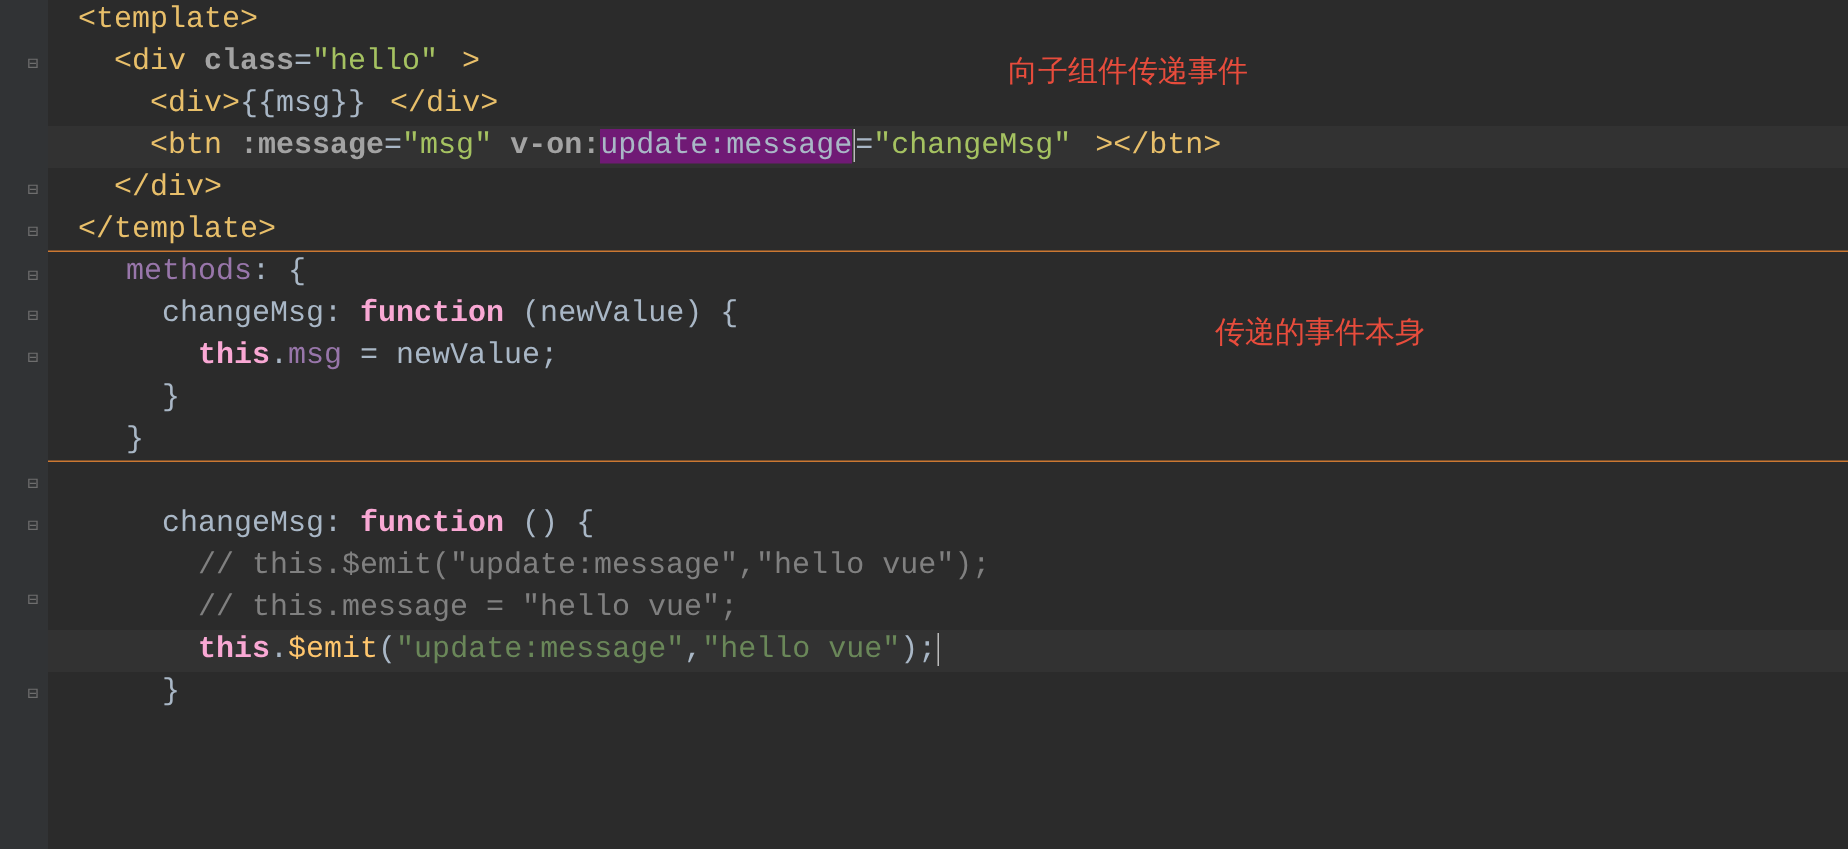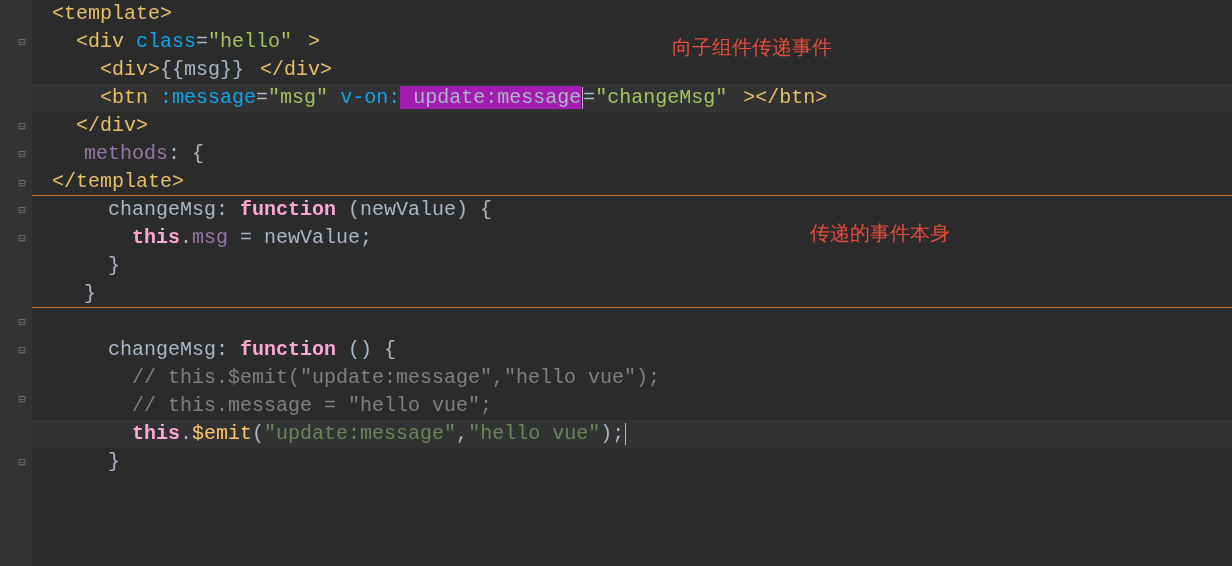--- a/index.html
+++ b/index.html
@@ -45,21 +45,21 @@
   position: relative;
   padding-left: 4px;
 }
 .line-highlight {
   background: #323232;
 }
 .section-border-bottom {
   border-bottom: 1px solid #cc7832;
 }
 .tag { color: #e8bf6a; margin-left: 16px; }
-.attr-name { color: #0ea5e9; }
+.attr-name { color: #a3a3a3; font-weight: bold; }
 .attr-value { color: #a5c261; }
 .keyword { color: #f9a8d4; font-weight: bold; }
 .prop { color: #9876aa; }
 .func-name { color: #ffc66d; text-align: center; }
 .string { color: #6a8759; }
 .identifier { color: #a9b7c6; }
 .comment { color: #808080; }
 .punct { color: #a9b7c6; }
 .caret {
   display: inline-block;
@@ -69,21 +69,21 @@
   vertical-align: middle;
   margin-left: 1px;
 }
 .annotation {
   position: absolute;
   color: #e74c3c;
   font-size: 20px;
   font-family: 'Microsoft YaHei', 'SimSun', sans-serif;
   font-weight: normal;
 }
-.sel-bg { background: #a21caf; padding-left: 13px; }
+.sel-bg { background: #701a75; }
 </style>
 </head>
 <body>
 
 <div class="editor">
   <div class="gutter">
     <span class="fold-marker" style="top:37px">⊟</span>
     <span class="fold-marker" style="top:121px">⊟</span>
     <span class="fold-marker" style="top:149px">⊟</span>
     <span class="fold-marker" style="top:178px">⊟</span>
@@ -99,23 +99,23 @@
     <div class="code-line"><span class="tag">&lt;template&gt;</span></div>
 
     <div class="code-line"><span>  </span><span class="tag">&lt;div </span><span class="attr-name">class</span><span class="punct">=</span><span class="attr-value">"hello"</span><span class="tag">&gt;</span></div>
 
     <div class="code-line"><span>    </span><span class="tag">&lt;div&gt;</span><span class="punct">{{</span><span class="identifier">msg</span><span class="punct">}}</span><span class="tag">&lt;/div&gt;</span></div>
 
     <div class="code-line line-highlight"><span>    </span><span class="tag">&lt;btn </span><span class="attr-name">:message</span><span class="punct">=</span><span class="attr-value">"</span><span class="attr-value">msg</span><span class="attr-value">"</span><span> </span><span class="attr-name">v-on</span><span class="attr-name">:</span><span class="sel-bg">update:message</span><span class="caret"></span><span class="punct">=</span><span class="attr-value">"changeMsg"</span><span class="tag">&gt;&lt;/btn&gt;</span></div>
 
     <div class="code-line"><span>  </span><span class="tag">&lt;/div&gt;</span></div>
 
+    <div class="code-line section-border-bottom"><span class="tag">&lt;/template&gt;</span></div>
+
     <div class="code-line"><span>    </span><span class="prop">methods</span><span class="punct">: {</span></div>
-
-    <div class="code-line section-border-bottom"><span class="tag">&lt;/template&gt;</span></div>
 
     <div class="code-line"><span>      </span><span class="identifier">changeMsg</span><span class="punct">: </span><span class="keyword">function</span><span class="punct"> (newValue) {</span></div>
 
     <div class="code-line"><span>        </span><span class="keyword">this</span><span class="punct">.</span><span class="prop">msg</span><span class="identifier"> = newValue;</span></div>
 
     <div class="code-line"><span>      </span><span class="punct">}</span></div>
 
     <div class="code-line section-border-bottom"><span>    </span><span class="punct">}</span></div>
 
     <div class="code-line"><span></span></div>
@@ -124,16 +124,16 @@
 
     <div class="code-line"><span>        </span><span class="comment">// this.$emit("update:message","hello vue");</span></div>
 
     <div class="code-line"><span>        </span><span class="comment">// this.message = "hello vue";</span></div>
 
     <div class="code-line line-highlight"><span>        </span><span class="keyword">this</span><span class="punct">.</span><span class="func-name">$emit</span><span class="punct">(</span><span class="string">"update:message"</span><span class="punct">,</span><span class="string">"hello vue"</span><span class="punct">);</span><span class="caret"></span></div>
 
     <div class="code-line"><span>      </span><span class="punct">}</span></div>
 
     <div class="annotation" style="top:34px; left:640px">向子组件传递事件</div>
-    <div class="annotation" style="top:220px; left:778px">传递的事件本身</div>
+    <div class="annotation" style="top:208px; left:778px">传递的事件本身</div>
 
   </div>
 </div>
 
 </body></html>

